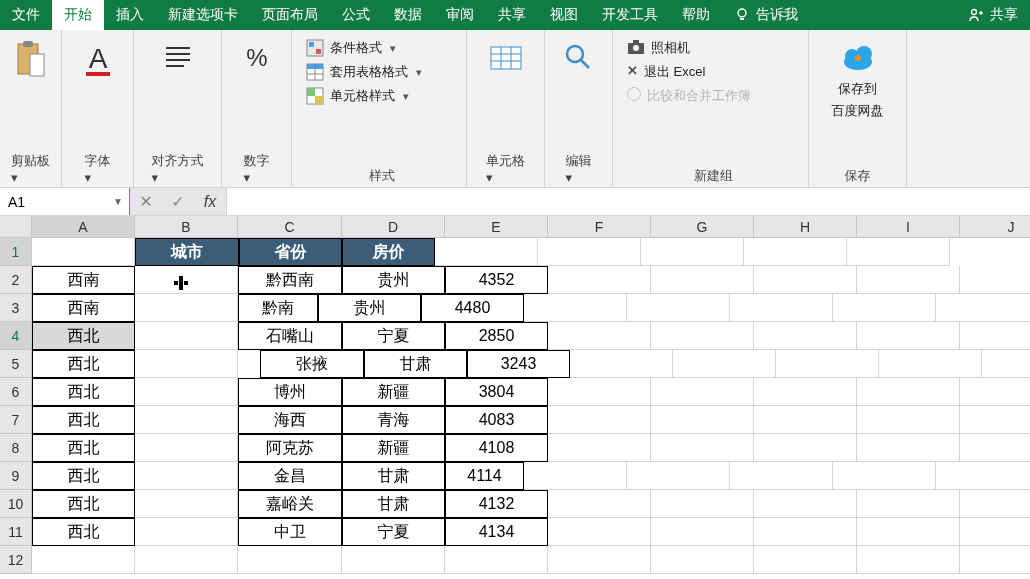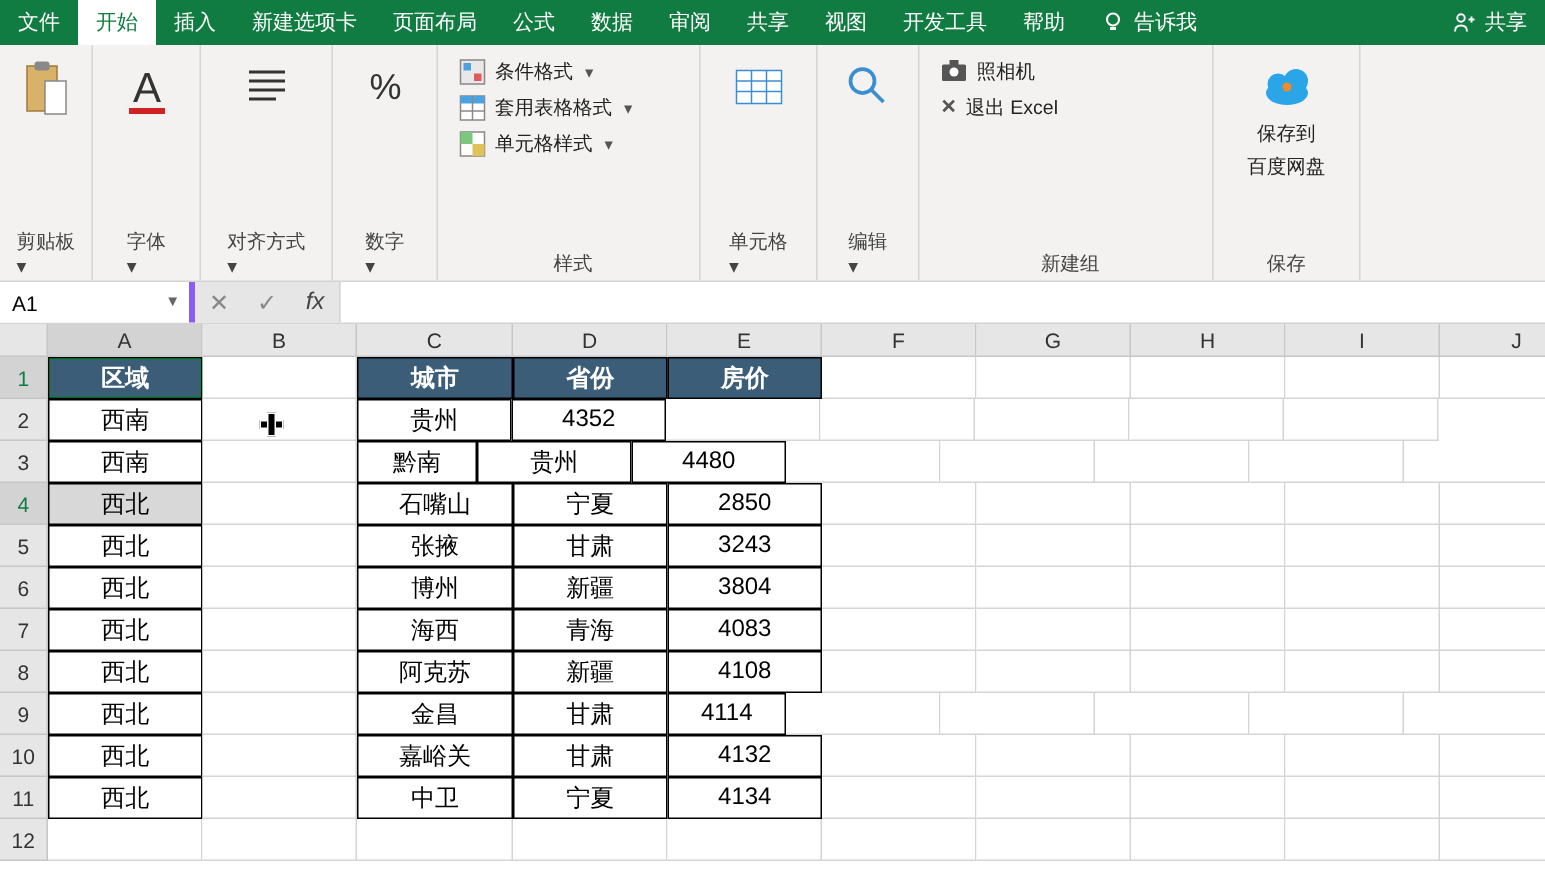--- a/index.html
+++ b/index.html
@@ -14,21 +14,21 @@
   .ribbon { height: 158px; background: #f3f2f1; border-bottom: 1px solid #d4d4d4; display: flex; }
   .group { border-right: 1px solid #d4d4d4; display: flex; flex-direction: column; align-items: center; justify-content: space-between; padding: 6px 8px 2px 8px; }
   .group-label { font-size: 13px; color: #444; margin-top: 16px; white-space: nowrap; }
   .big-btn { display: flex; flex-direction: column; align-items: center; gap: 4px; cursor: pointer; padding: 4px 6px; font-size: 13px; color: #222; }
   .style-row { display: flex; align-items: center; gap: 6px; padding: 3px 0; font-size: 13px; color: #222; cursor: pointer; white-space: nowrap; }
   .style-row .chev { color: #555; font-size: 11px; margin-left: 2px; }
   .newg-row { display: flex; gap: 6px; font-size: 13px; color: #222; padding: 3px 0; cursor: pointer; white-space: nowrap; }
   .newg-row.disabled { color: #b5b5b5; cursor: default; }
 
   .fx-bar { height: 28px; border-bottom: 1px solid #d4d4d4; display: flex; align-items: stretch; background: #fff; font-size: 14px; }
-  .namebox { width: 130px; border-right: 4px solid #8b5cf6; display: flex; align-items: center; padding: 0 8px; background: #fff; position: relative; }
+  .namebox { width: 130px; border-right: 1px solid #8b5cf6; display: flex; align-items: center; padding: 0 8px; background: #fff; position: relative; }
   .namebox .dd { position: absolute; right: 6px; color: #666; font-size: 10px; }
   .fx-btns { display: flex; align-items: center; border-right: 1px solid #d4d4d4; background: #e6e6e6; }
   .fx-btn { width: 32px; display: flex; align-items: center; justify-content: center; color: #888; font-size: 16px; cursor: pointer; }
   .fx-input { flex: 1; padding: 0 8px; display: flex; align-items: center; }
 
   .sheet-wrap { position: relative; height: calc(579px - 30px - 158px - 28px - 0px); overflow: hidden; }
   .corner { position: absolute; left: 0; top: 0; width: 32px; height: 22px; background: #e6e6e6; border-right: 1px solid #c6c6c6; border-bottom: 1px solid #c6c6c6; }
   .col-headers { position: absolute; left: 32px; top: 0; height: 22px; display: flex; }
   .col-h { background: #e6e6e6; border-right: 1px solid #c6c6c6; border-bottom: 1px solid #c6c6c6; display: flex; align-items: center; justify-content: center; font-size: 14px; color: #333; }
   .col-h.sel { background: #d3d3d3; }
@@ -181,20 +181,24 @@
             <rect x="1" y="4" width="16" height="11" fill="#555" rx="1"></rect>
             <rect x="6" y="1" width="6" height="4" fill="#555"></rect>
             <circle cx="9" cy="9" r="3" fill="#fff"></circle>
           </svg>
         <span>照相机</span>
       </div>
       <div class="newg-row">
         <span style="font-weight:bold;color:#555">✕</span>
         <span>退出 Excel</span>
       </div>
+      <div class="newg-row disabled">
+        <span style="width:14px;height:14px;border:1.5px solid #c5c5c5;border-radius:50%;display:inline-block"></span>
+        <span>比较和合并工作簿</span>
+      </div>
     </div>
     <div class="group-label" style="align-self:center">新建组</div>
   </div>
 
   <div class="group" style="width:98px">
     <div class="big-btn">
       <svg width="40" height="36" viewBox="0 0 40 36">
           <ellipse cx="20" cy="22" rx="14" ry="8" fill="#29a5e8"></ellipse>
           <circle cx="14" cy="16" r="7" fill="#29a5e8"></circle>
           <circle cx="26" cy="14" r="8" fill="#29a5e8"></circle>
@@ -249,34 +253,34 @@
       <div class="row-h">6</div>
       <div class="row-h">7</div>
       <div class="row-h">8</div>
       <div class="row-h">9</div>
       <div class="row-h">10</div>
       <div class="row-h">11</div>
       <div class="row-h">12</div>
     </div>
   <div class="cells" id="cells">
       <div class="cell-row">
-        <div class="cell th-cell active-cell" style="width: 103px;">区域</div>
         <div class="cell" style="width: 103px;"></div>
         <div class="cell th-cell" style="width: 104px;">城市</div>
         <div class="cell th-cell" style="width: 103px;">省份</div>
-        <div class="cell th-cell" style="width: 103px;">房价</div>
+        <div class="cell th-cell" style="width: 93px;">房价</div>
         <div class="cell" style="width: 103px;"></div>
         <div class="cell" style="width: 103px;"></div>
         <div class="cell" style="width: 103px;"></div>
         <div class="cell" style="width: 103px;"></div>
         <div class="cell" style="width: 103px;"></div>
       </div>
       <div class="cell-row">
         <div class="cell bd" style="width: 103px;">西南</div>
         <div class="cell" style="width: 103px;"></div>
+        <div class="cell bd" style="width: 104px;">黔西南</div>
         <div class="cell bd" style="width: 103px;">贵州</div>
         <div class="cell bd" style="width: 103px;">4352</div>
         <div class="cell" style="width: 103px;"></div>
         <div class="cell" style="width: 103px;"></div>
         <div class="cell" style="width: 103px;"></div>
         <div class="cell" style="width: 103px;"></div>
         <div class="cell" style="width: 103px;"></div>
       </div>
       <div class="cell-row">
         <div class="cell bd" style="width: 103px;">西南</div>
@@ -298,21 +302,21 @@
         <div class="cell bd" style="width: 103px;">2850</div>
         <div class="cell" style="width: 103px;"></div>
         <div class="cell" style="width: 103px;"></div>
         <div class="cell" style="width: 103px;"></div>
         <div class="cell" style="width: 103px;"></div>
         <div class="cell" style="width: 103px;"></div>
       </div>
       <div class="cell-row">
         <div class="cell bd" style="width: 103px;">西北</div>
         <div class="cell" style="width: 103px;"></div>
-        <div class="cell bd" style="width: 104px;">张掖</div>
+        <div class="cell bd" style="width: 104px; margin-left: 22px;">张掖</div>
         <div class="cell bd" style="width: 103px;">甘肃</div>
         <div class="cell bd" style="width: 103px;">3243</div>
         <div class="cell" style="width: 103px;"></div>
         <div class="cell" style="width: 103px;"></div>
         <div class="cell" style="width: 103px;"></div>
         <div class="cell" style="width: 103px;"></div>
         <div class="cell" style="width: 103px;"></div>
       </div>
       <div class="cell-row">
         <div class="cell bd" style="width: 103px;">西北</div>

